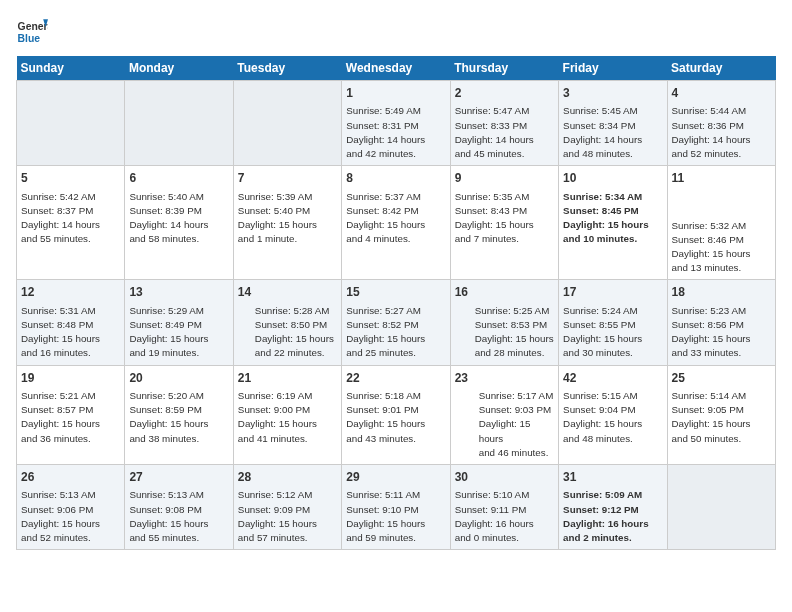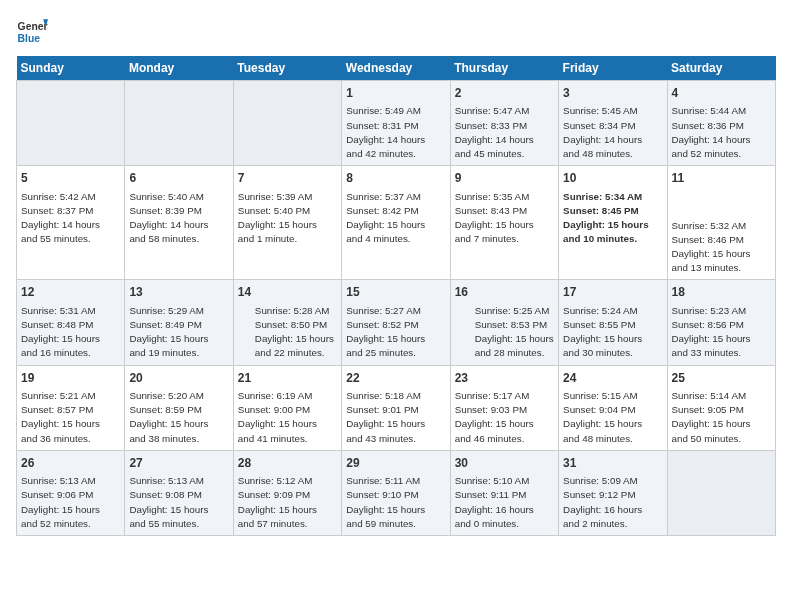--- a/index.html
+++ b/index.html
@@ -271,27 +271,27 @@
         </td>
         <td>
           <span class="day-num">22</span>
           <div class="day-info" style="white-space: pre-line;">Sunrise: 5:18 AM
 Sunset: 9:01 PM
 Daylight: 15 hours
 and 43 minutes.</div>
         </td>
         <td>
           <span class="day-num">23</span>
-          <div class="day-info" style="white-space: pre-line;">Sunrise: 5:17 AM
+          <div class="day-info" style="white-space: pre-line; margin-left: 24px;">Sunrise: 5:17 AM
 Sunset: 9:03 PM
 Daylight: 15 hours
 and 46 minutes.</div>
         </td>
         <td>
-          <span class="day-num">24</span>
+          <span class="day-num">42</span>
           <div class="day-info" style="white-space: pre-line;">Sunrise: 5:15 AM
 Sunset: 9:04 PM
 Daylight: 15 hours
 and 48 minutes.</div>
         </td>
         <td>
           <span class="day-num">25</span>
           <div class="day-info" style="white-space: pre-line;">Sunrise: 5:14 AM
 Sunset: 9:05 PM
 Daylight: 15 hours
@@ -329,21 +329,21 @@
         </td>
         <td>
           <span class="day-num">30</span>
           <div class="day-info" style="white-space: pre-line;">Sunrise: 5:10 AM
 Sunset: 9:11 PM
 Daylight: 16 hours
 and 0 minutes.</div>
         </td>
         <td>
           <span class="day-num">31</span>
-          <div class="day-info" style="white-space: pre-line;">Sunrise: 5:09 AM
+          <div class="day-info" style="white-space: pre-line; font-weight: bold;">Sunrise: 5:09 AM
 Sunset: 9:12 PM
 Daylight: 16 hours
 and 2 minutes.</div>
         </td>
         <td class="empty"></td>
       </tr>
     </tbody>
 </table>
 
 </body></html>

